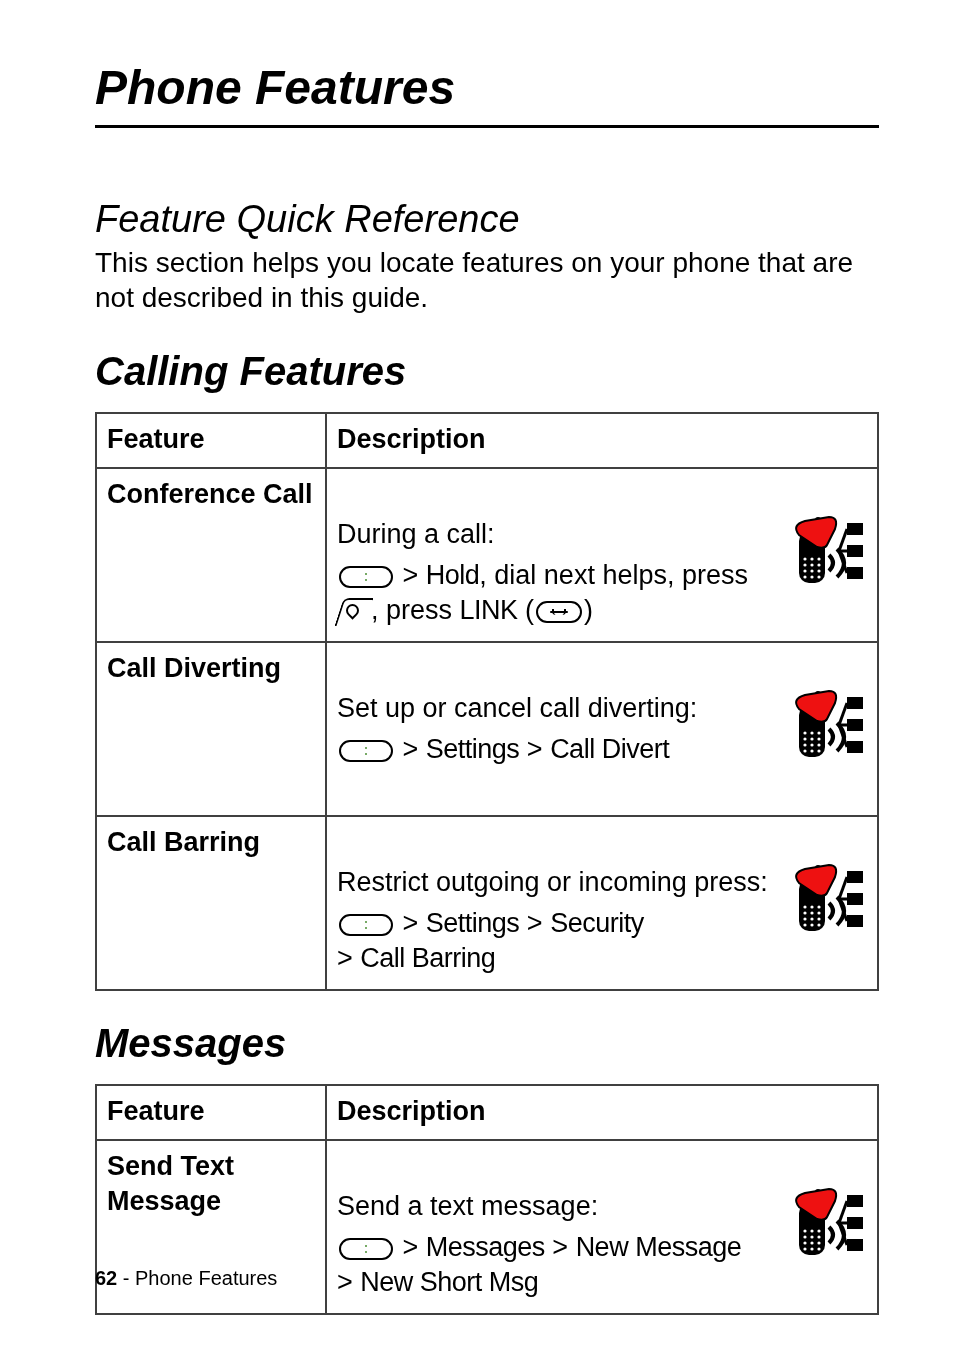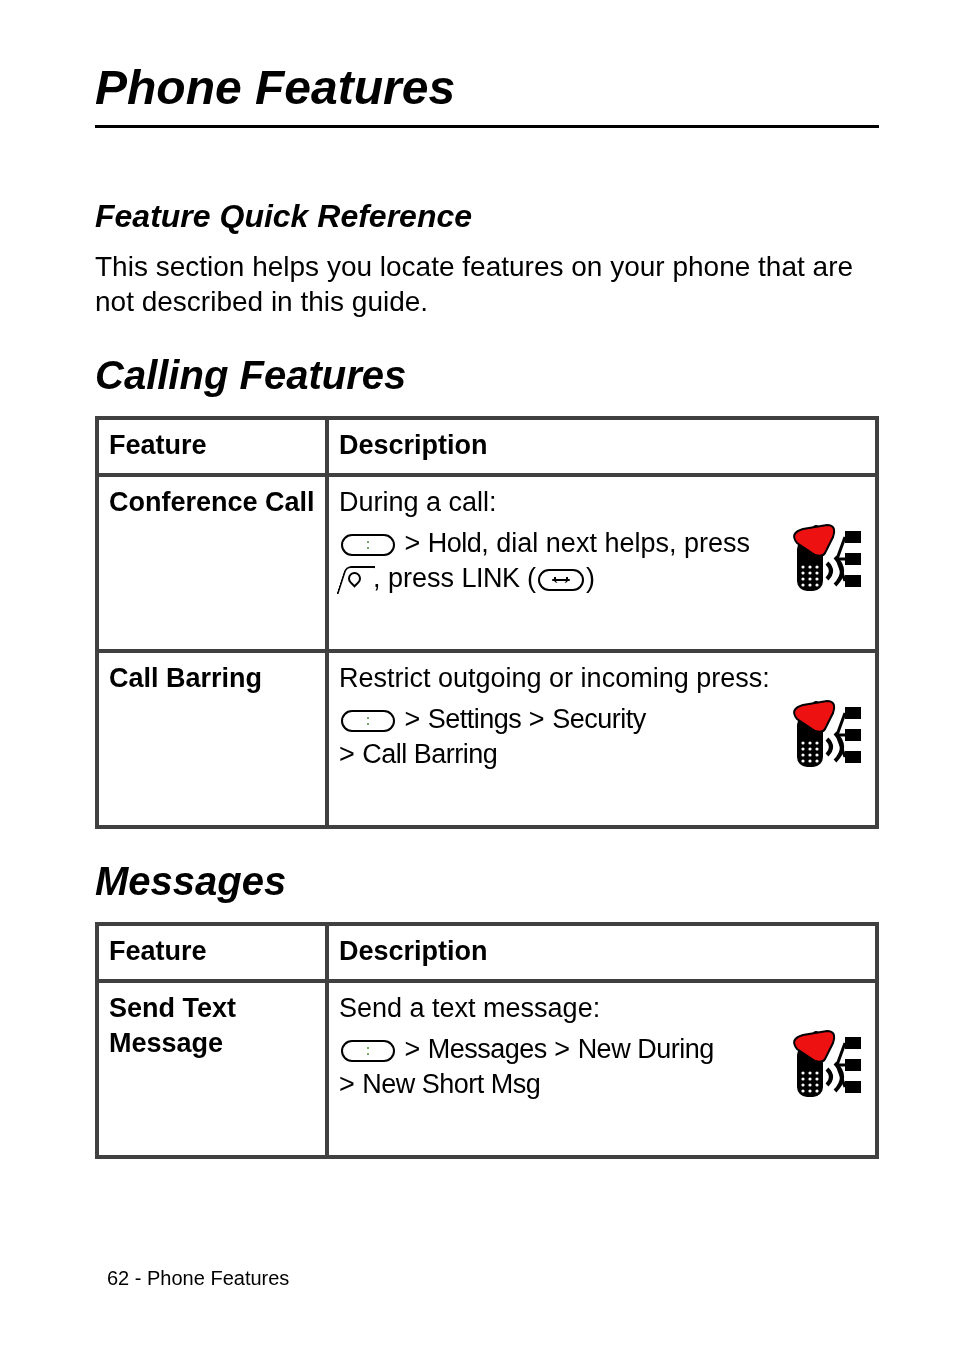--- a/index.html
+++ b/index.html
@@ -12,55 +12,55 @@
   }
   .chapter-title {
     font-size: 48px;
     font-weight: bold;
     font-style: italic;
     padding-bottom: 10px;
     border-bottom: 3px solid #000;
     margin-bottom: 70px;
   }
   .section-title {
-    font-size: 32px;
-    font-weight: bold;
+    font-size: 38px;
+    font-weight: normal;
     font-style: italic;
-    margin-bottom: 14px;
+    margin-bottom: 4px;
   }
   .intro-text {
     font-size: 28px;
     line-height: 1.25;
     margin-bottom: 34px;
   }
   .subsection-title {
     font-size: 40px;
     font-weight: bold;
     font-style: italic;
     margin-bottom: 18px;
     margin-top: 18px;
   }
   table.feature-table {
     border-collapse: collapse;
     width: 100%;
     margin-bottom: 30px;
   }
   table.feature-table th, table.feature-table td {
-    border: 4px solid #404040;
+    border: 2px solid #404040;
     padding: 8px 10px 10px 10px;
     vertical-align: top;
     text-align: left;
     font-size: 27px;
     line-height: 1.3;
   }
   table.feature-table th {
     font-weight: bold;
   }
   .col-feature { width: 230px; }
-  .desc-text { margin-bottom: 6px; }
+  .desc-text { margin-bottom: 6px; margin-top: 40px; }
   .nav-line { display: block; }
   .menu-key {
     display: inline-block;
     vertical-align: middle;
     width: 54px; height: 22px;
     border: 2px solid #000;
     border-radius: 12px;
     position: relative;
     margin: 0 2px;
     background: #fff;
@@ -140,21 +140,21 @@
     width: 82px;
     margin-left: 6px;
     margin-bottom: 4px;
   }
   .footer {
     position: absolute;
     bottom: 55px;
     left: 95px;
     font-size: 20px;
   }
-  .footer .pnum { font-weight: normal; padding-left: 12px; }
+  .footer .pnum { font-weight: bold; }
 </style>
 </head>
 <body>
 
 <svg width="0" height="0" style="position:absolute">
   <symbol id="phone-net" viewBox="0 0 82 74">
 
     <rect x="14" y="16" width="26" height="52" rx="10" ry="10" fill="#000"></rect>
 
     <rect x="30" y="2" width="6" height="18" rx="3" fill="#000"></rect>
@@ -208,20 +208,32 @@
       <svg class="phone-icon">
             <use href="#phone-net"></use>
           </svg>
       <div class="desc-text">During a call:</div>
       <div class="nav-line">
         <span class="menu-key"></span><span> &gt; </span><span class="bold-cond">Hold</span><span>, dial next helps, press </span><span class="call-key"></span><span>, press </span><span class="bold-cond">LINK</span><span> (</span><span class="soft-key"></span><span>)</span>
       </div>
     </td>
   </tr>
 
+  <tr>
+    <td><b>Call Diverting</b></td>
+    <td>
+      <svg class="phone-icon">
+            <use href="#phone-net"></use>
+          </svg>
+      <div class="desc-text">Set up or cancel call diverting:</div>
+      <div class="nav-line">
+        <span class="menu-key"></span><span> &gt; </span><span class="bold-cond">Settings</span><span> &gt; </span><span class="bold-cond">Call Divert</span>
+      </div>
+    </td>
+  </tr>
 
   <tr>
     <td><b>Call Barring</b></td>
     <td>
       <svg class="phone-icon">
             <use href="#phone-net"></use>
           </svg>
       <div class="desc-text">Restrict outgoing or incoming press:</div>
       <div class="nav-line">
         <span class="menu-key"></span><span> &gt; </span><span class="bold-cond">Settings</span><span> &gt; </span><span class="bold-cond">Security</span><br>
@@ -241,21 +253,21 @@
     <th>Description</th>
   </tr>
   <tr>
     <td><b>Send Text Message</b></td>
     <td>
       <svg class="phone-icon">
             <use href="#phone-net"></use>
           </svg>
       <div class="desc-text">Send a text message:</div>
       <div class="nav-line">
-        <span class="menu-key"></span><span> &gt; </span><span class="bold-cond">Messages</span><span> &gt; </span><span class="bold-cond">New During</span><br>
+        <span class="menu-key"></span><span> &gt; </span><span class="bold-cond">Messages</span><span> &gt; </span><span class="bold-cond">New Message</span><br>
         <span>&gt; </span><span class="bold-cond">New Short Msg</span>
       </div>
     </td>
   </tr>
 </tbody>
   </table>
 
 <div class="footer">
   <span class="pnum">62</span><span> - </span><span>Phone Features</span>
 </div>

